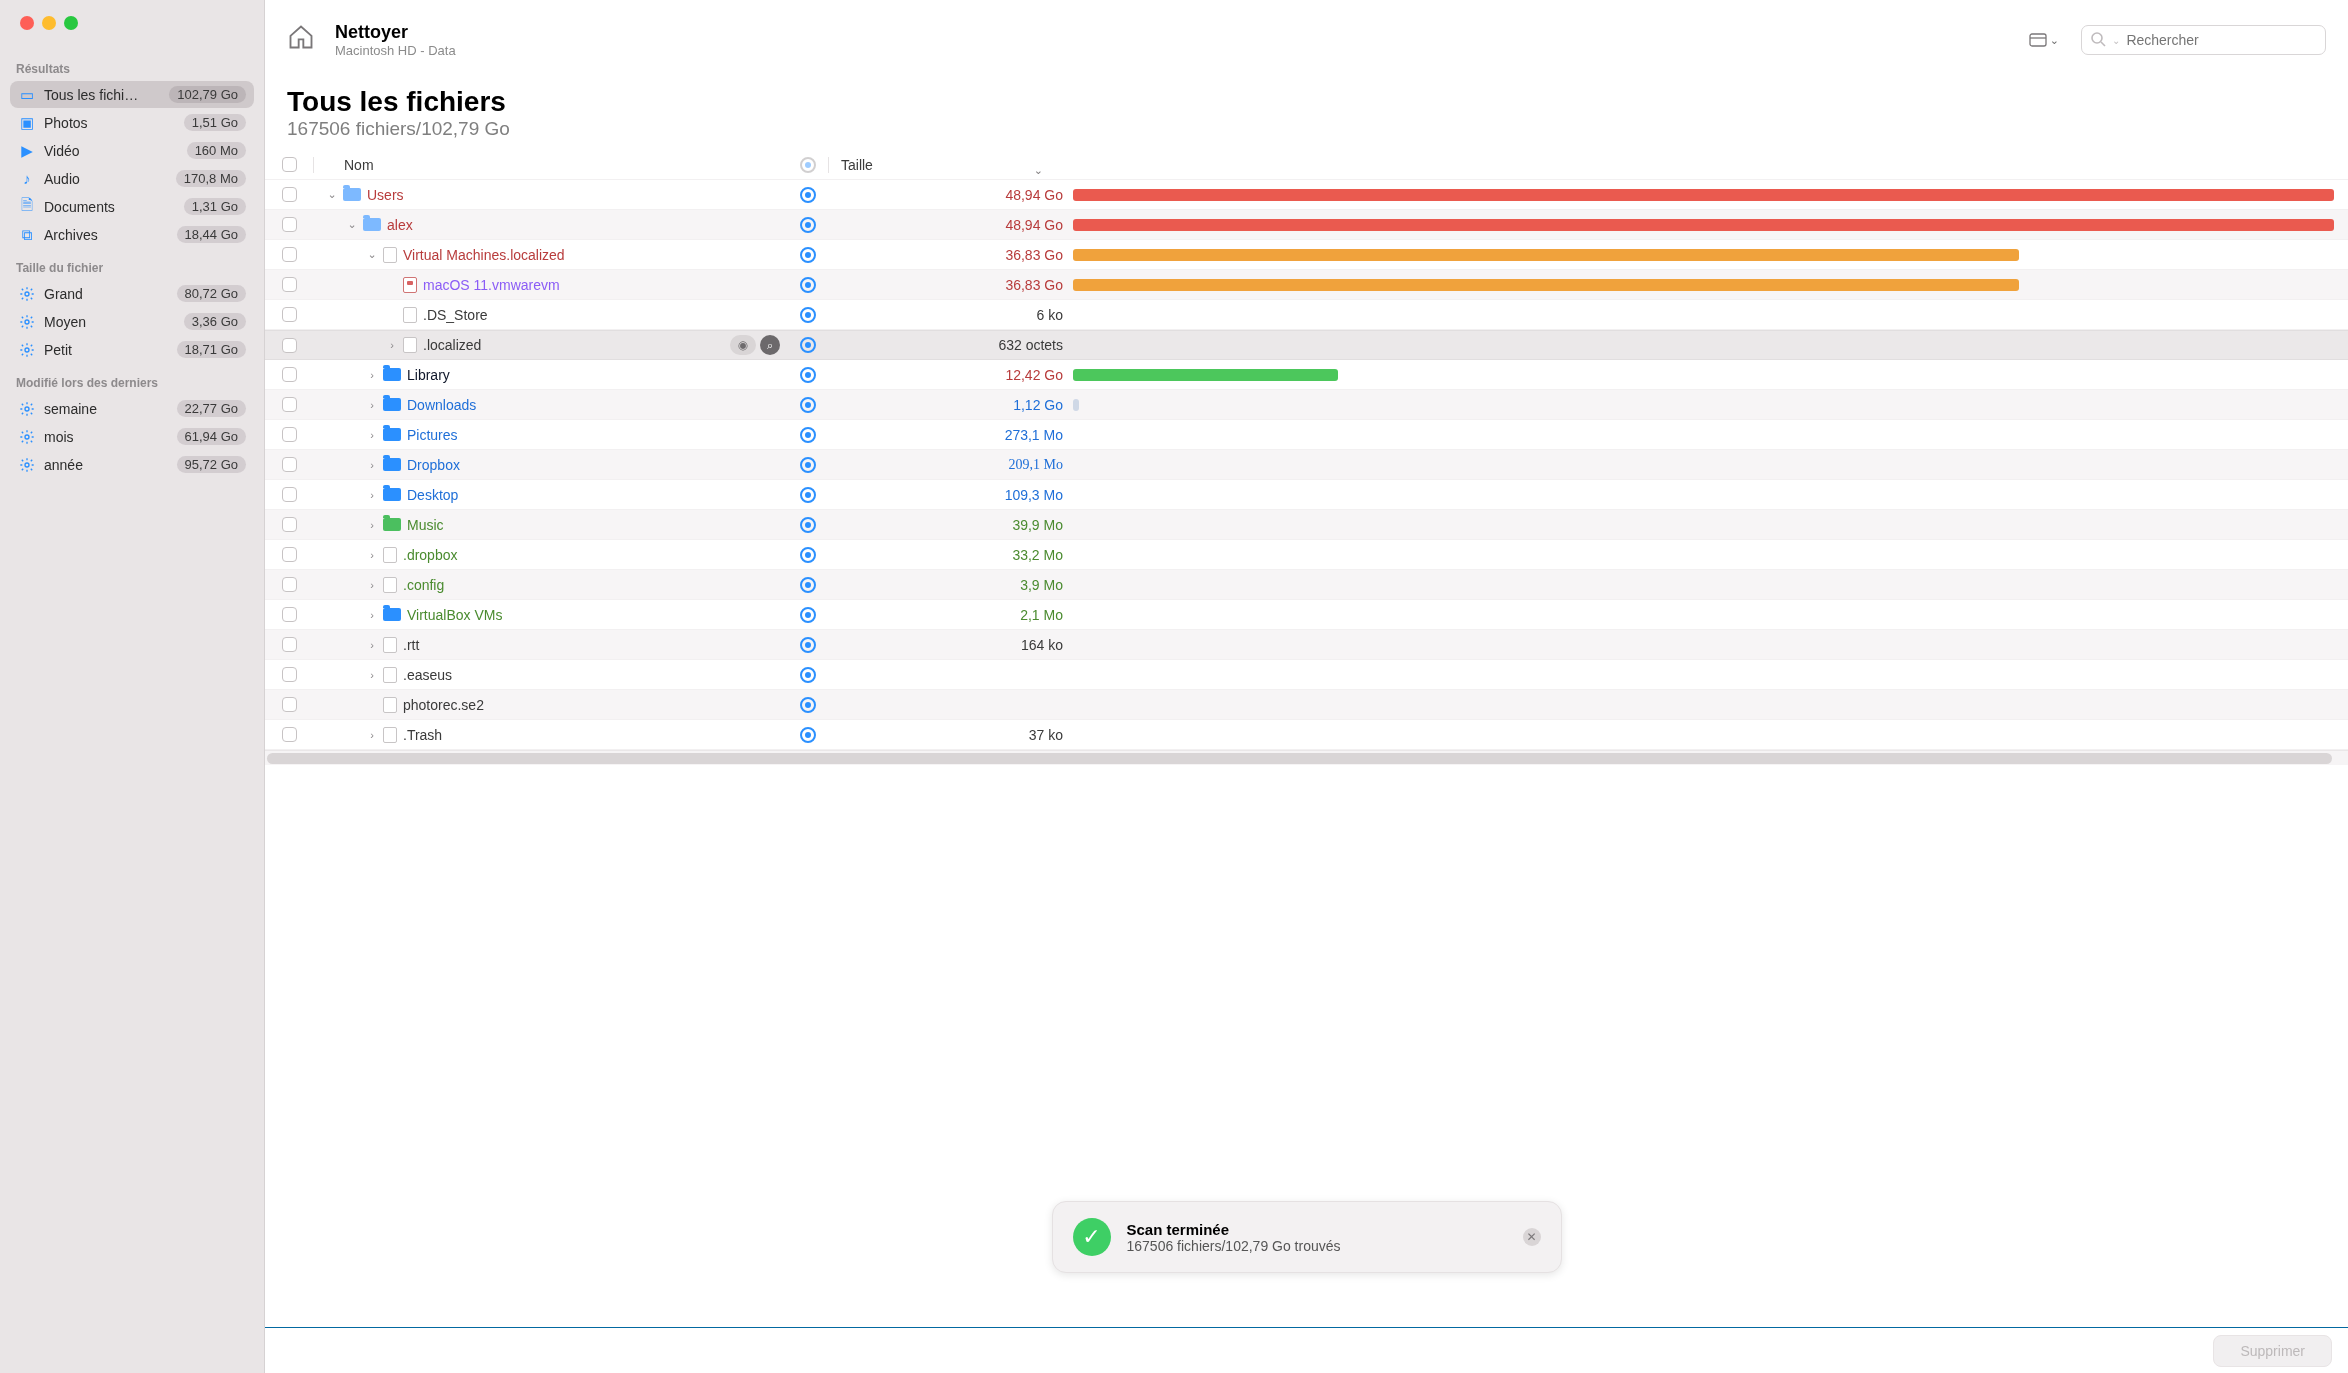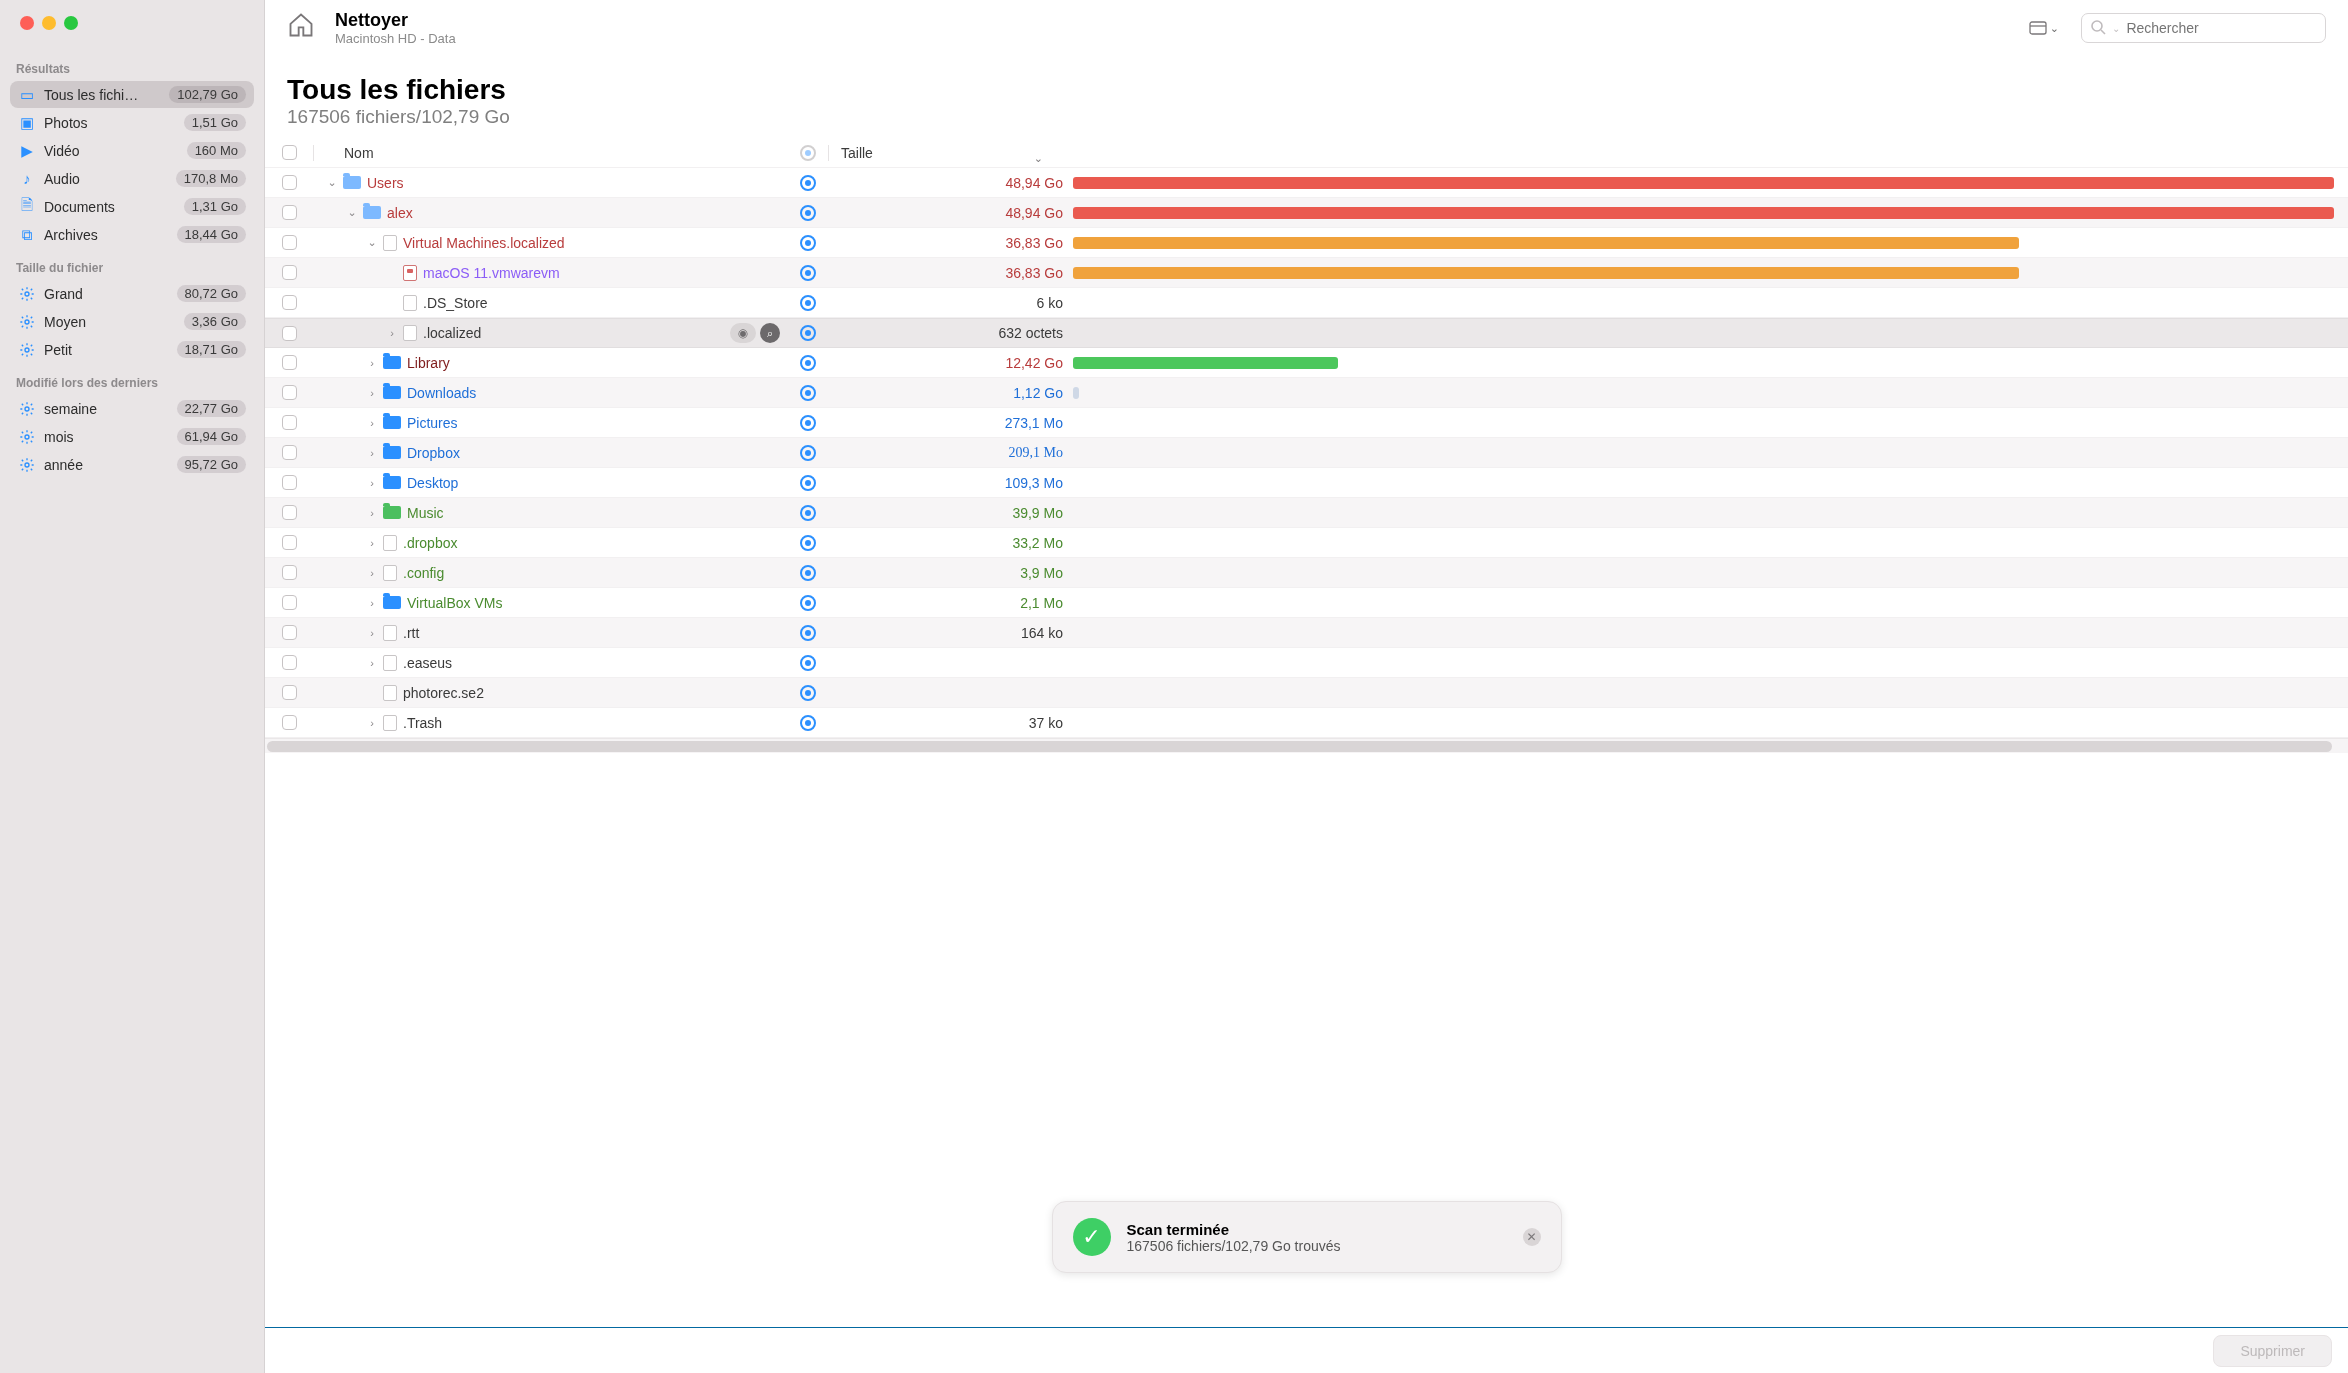--- a/index.html
+++ b/index.html
@@ -1,21 +1,21 @@
 <!DOCTYPE html>
 <html><head>
 <meta charset="utf-8">
 <style>
 * { box-sizing: border-box; margin: 0; padding: 0; font-family: -apple-system, "Helvetica Neue", Arial, sans-serif; }
 body { background: #fff; overflow: hidden; width: 2348px; height: 1373px; }
 
 
 .window { display:flex; width:100%; height:100%; }
 .sidebar { width:265px; flex:none; background:#e9e5e6; padding:10px 6px 0 6px; border-right:1px solid #d6d2d3; }
-.main    { flex:1; display:flex; flex-direction:column; position:relative; background:#fff; }
+.main    { flex:1; display:flex; flex-direction:column; position:relative; background:#fff;margin-top:12px; }
 
 
 .traffic { height:40px; padding:6px 0 0 14px; display:flex; gap:8px; }
 .tl { width:14px; height:14px; border-radius:50%; }
 .tl.red{background:#fe5f57}.tl.yellow{background:#febc2e}.tl.green{background:#28c840}
 
 
 .sb-section-title{ font-size:12px; font-weight:600; color:#8d8a8c; padding:12px 10px 4px; }
 .sb-item{ display:flex; align-items:center; gap:8px; padding:5px 8px; border-radius:8px; margin:1px 4px; font-size:14px; color:#2c2c2c; cursor:pointer;}
 .sb-item.active{ background:#cfc9cb; }
@@ -368,21 +368,21 @@
             <div class="col-size mono" style="color: rgb(58, 58, 58);">632 octets</div>
             <div class="col-vis"></div>
           </div>
           <div class="row">
             <div class="col-check">
               <div class="chk"></div>
             </div>
             <div class="col-tree" style="padding-left: 50px;">
               <span class="disclosure">›</span>
               <span class="icon-folder" style="margin: 0px 6px 0px 2px; display: inline-flex;"></span>
-              <span class="fname" style="color: #7f1d1d;">Library</span>
+              <span class="fname" style="color: #0f172a;">Library</span>
             </div>
             <div class="col-loc">
               <span class="target-ico"></span>
             </div>
             <div class="col-size mono" style="color: rgb(184, 60, 60);">12,42 Go</div>
             <div class="col-vis">
               <div class="bar" style="width: 21%; background: rgb(76, 199, 92);"></div>
             </div>
           </div>
           <div class="row stripe">

